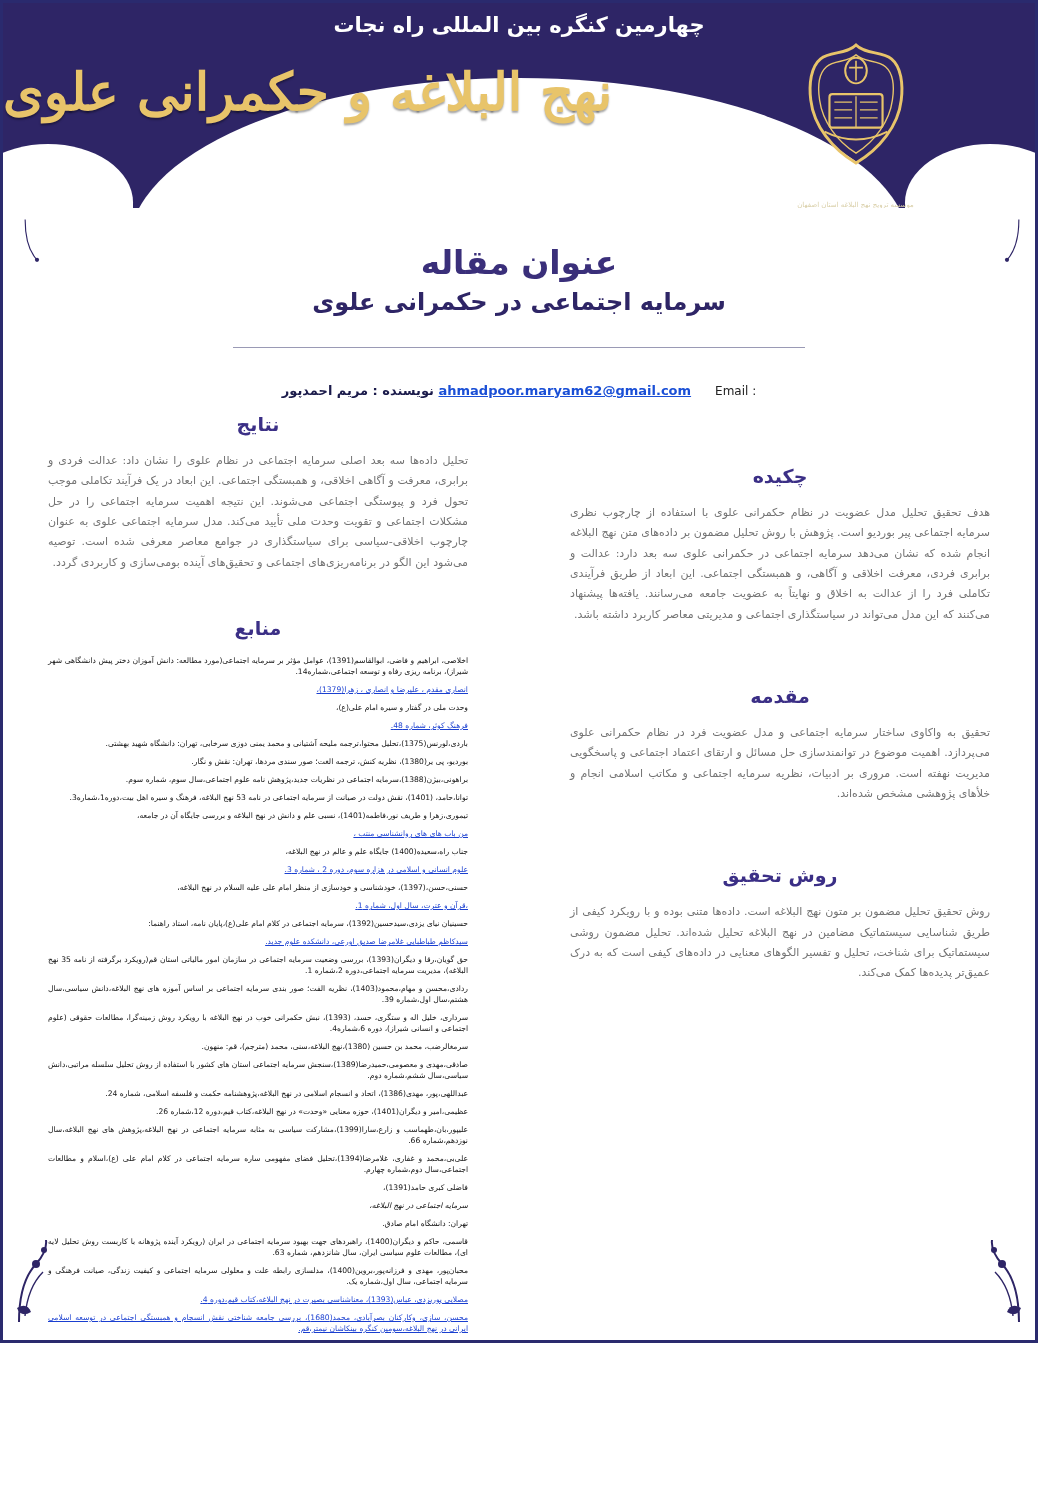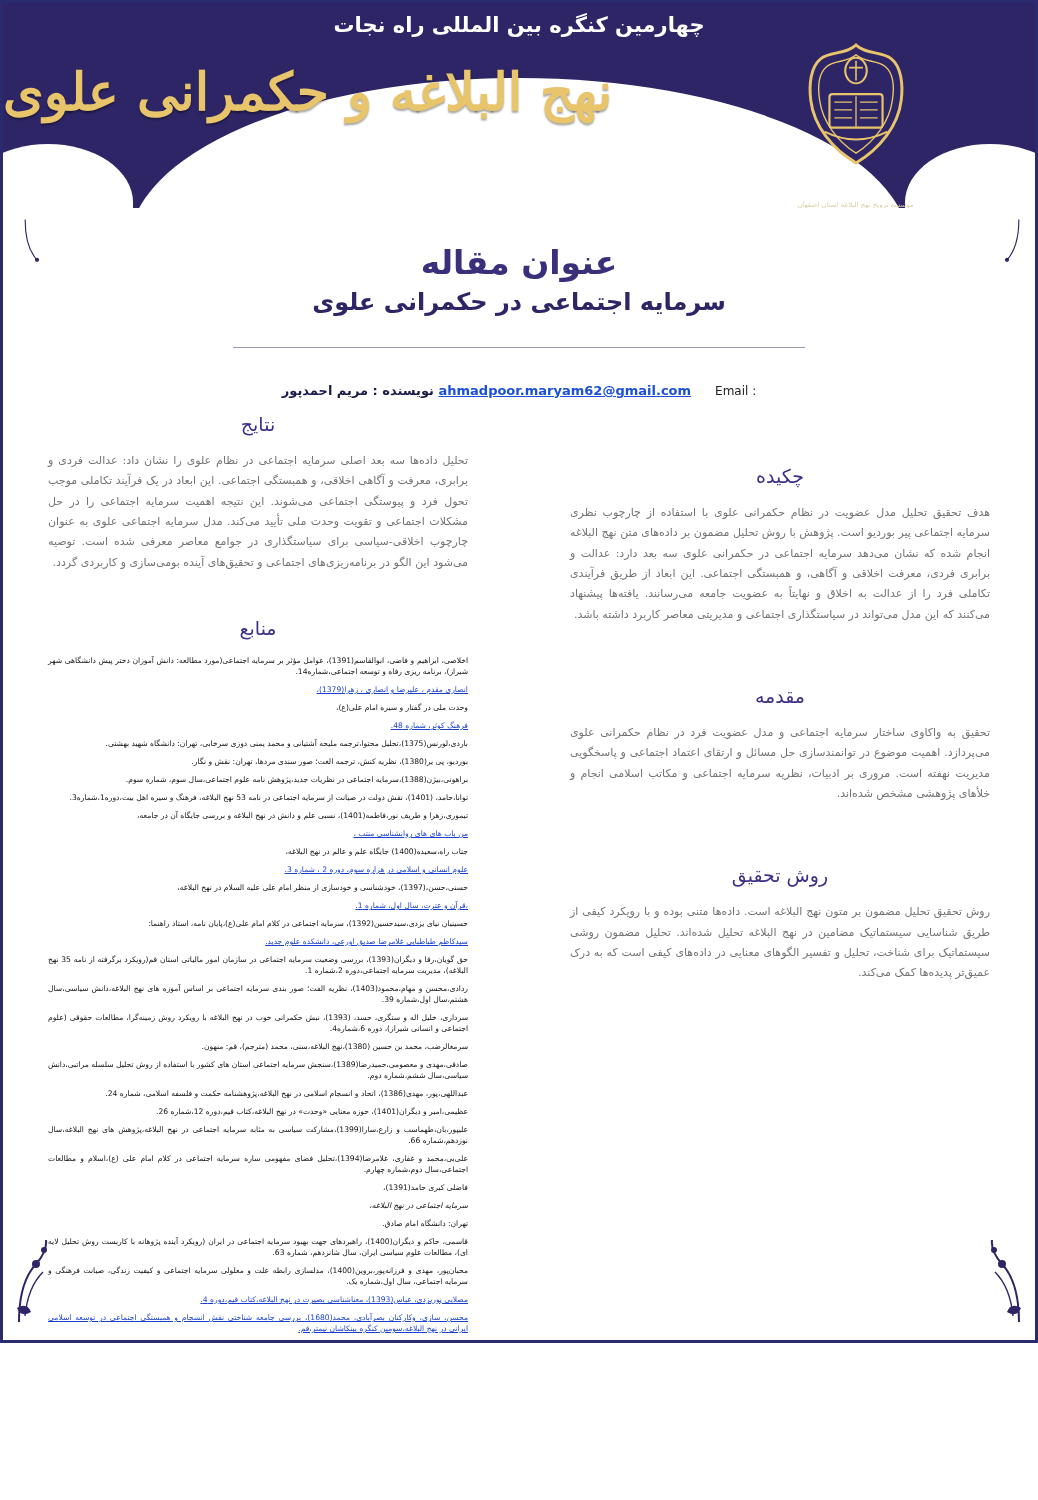--- a/index.html
+++ b/index.html
@@ -154,21 +154,21 @@
     position: absolute;
     top: 0;
     width: 420px;
   }
   .col-right { right: 0; }
   .col-left { left: 0; }
 
   .sec-head {
     color: #3b2f86;
     font-size: 19px;
-    font-weight: normal;
+    font-weight: bold;
     text-align: center;
     margin: 0 0 16px 0;
     letter-spacing: 1px;
   }
   .sec-head.left-head { text-align: center; }
   .body-text {
     font-size: 11px;
     line-height: 1.85;
     color: #737373;
     text-align: justify;

